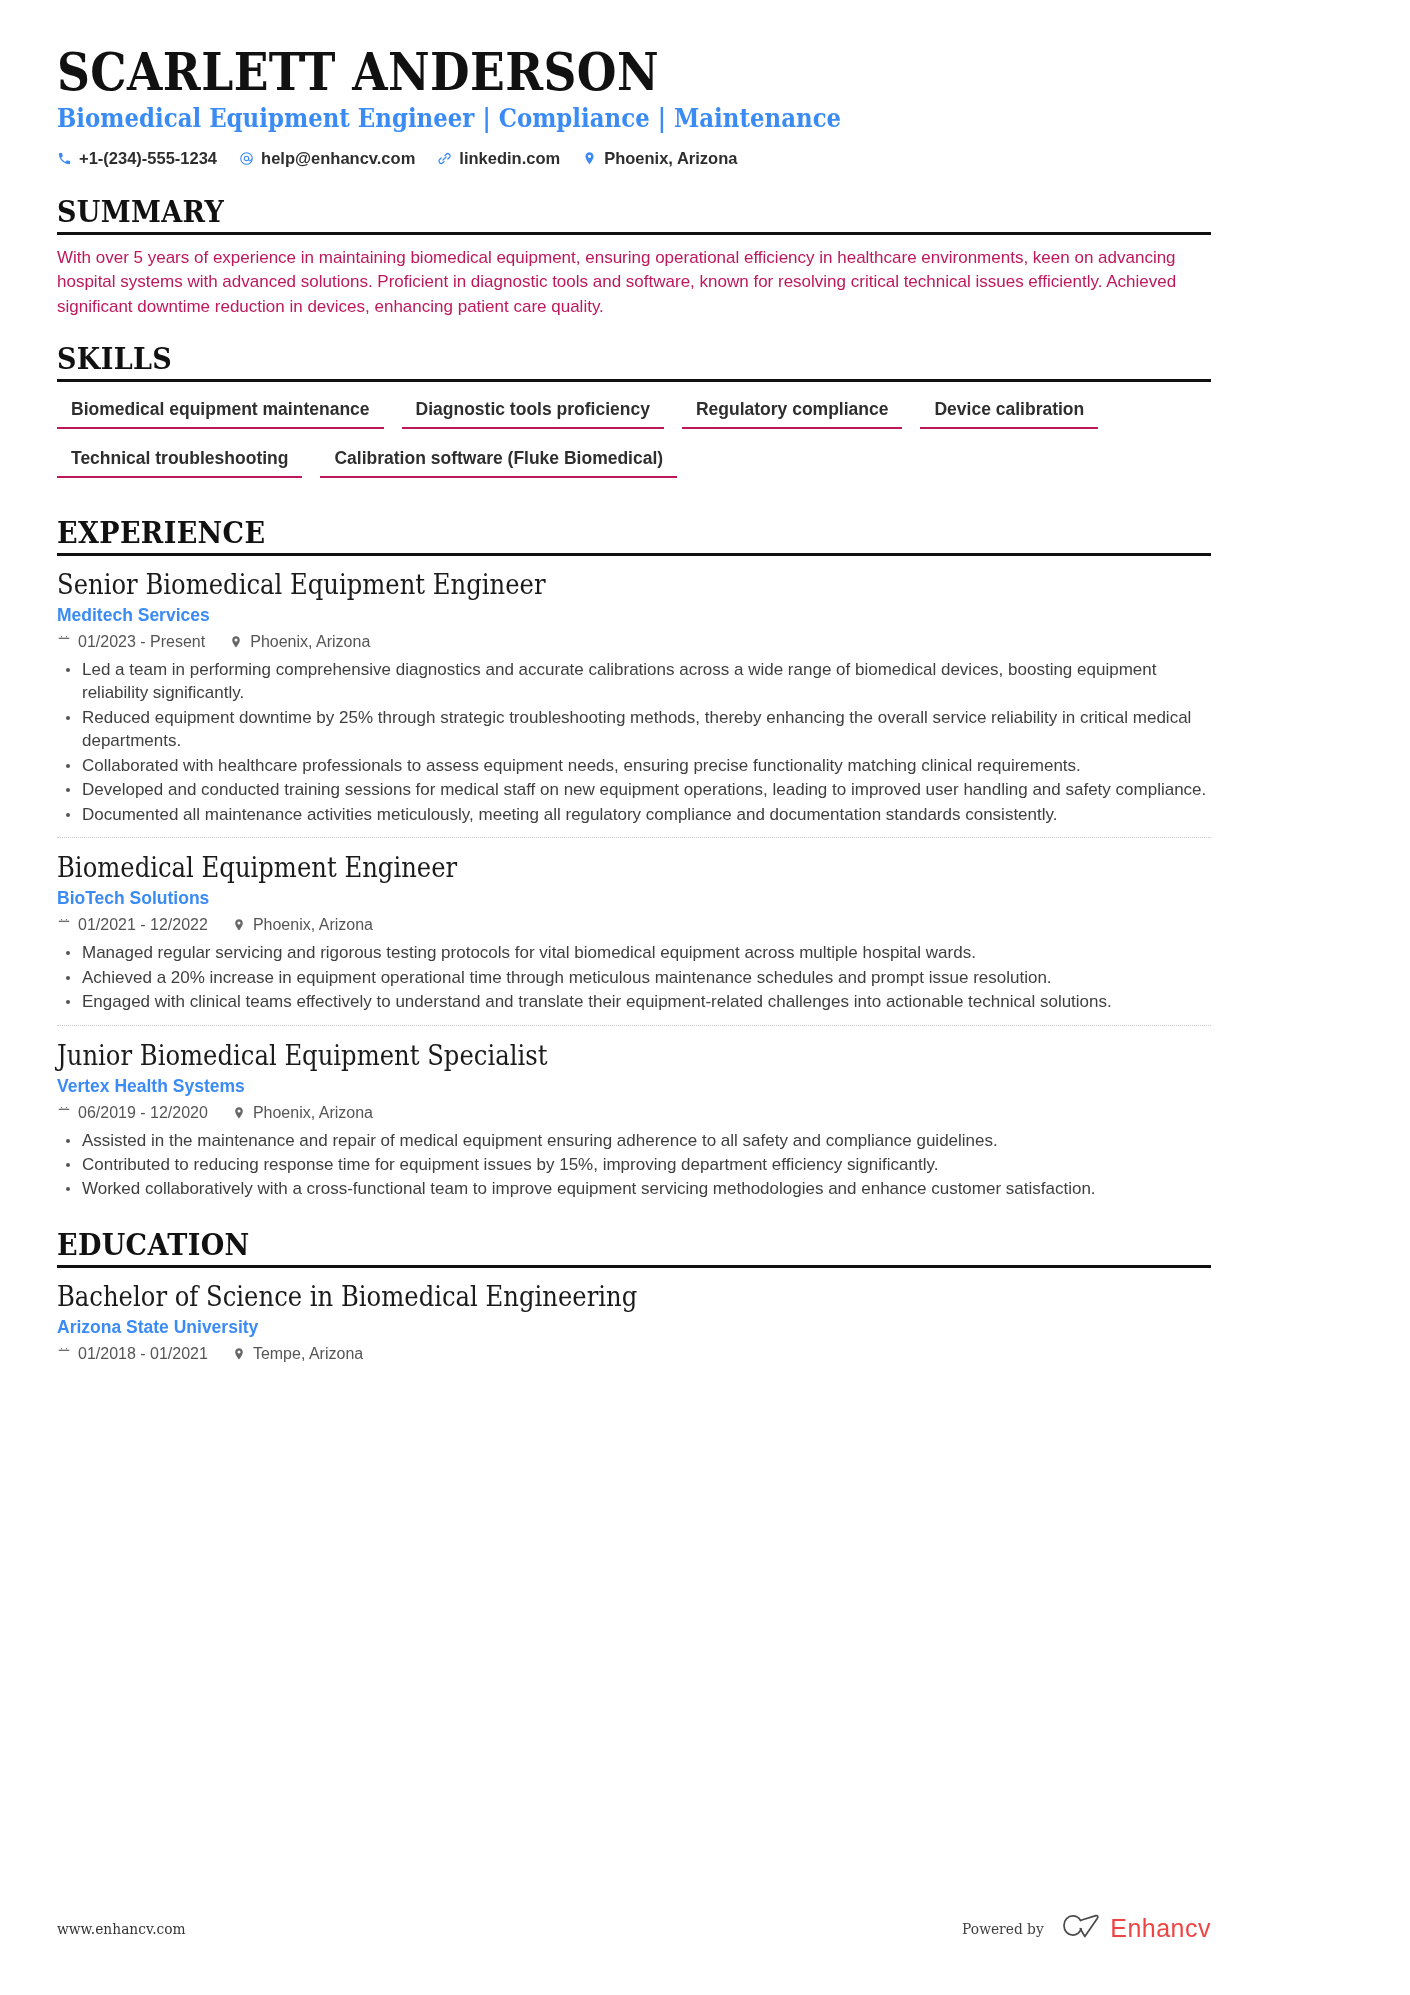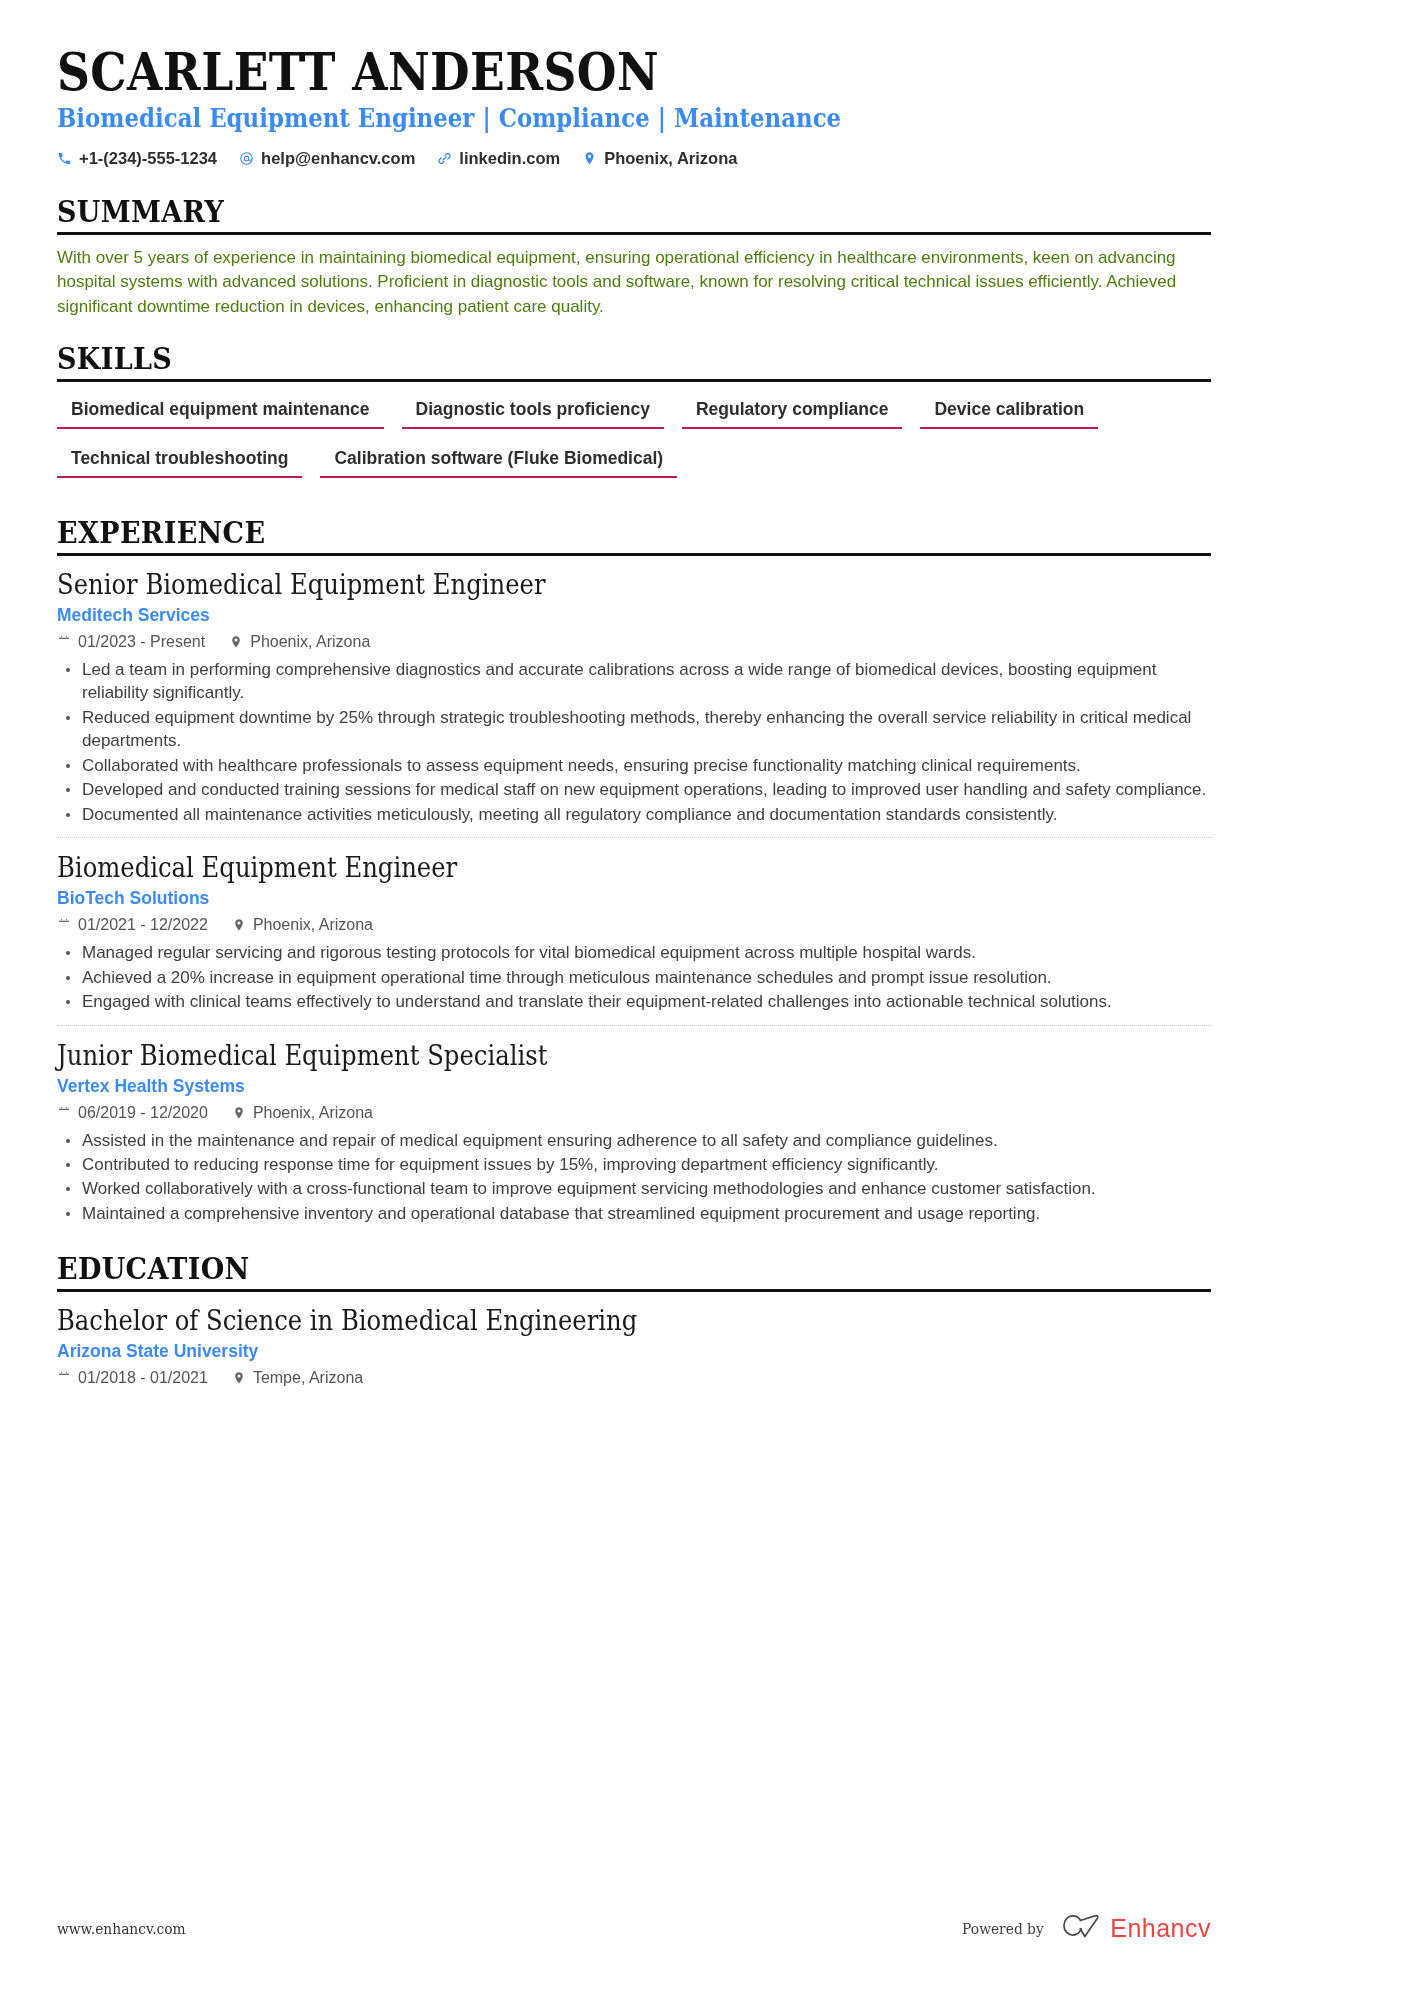--- a/index.html
+++ b/index.html
@@ -91,21 +91,21 @@
   .sec-rule {
     border: 0;
     border-top: 3px solid #111111;
     margin: 0 0 11px 0;
   }
 
   
   .summary-text {
     font-size: 17px;
     line-height: 1.43;
-    color: #4d7c0f;
+    color: #be185d;
     margin: 0 0 22px 0;
     max-width: 1305px;
   }
 
   
   .skills-wrap {
     display: flex;
     flex-wrap: wrap;
     gap: 0 18px;
     margin-bottom: 24px;
@@ -398,21 +398,20 @@
                 <path d="M12 2C8.4 2 5.5 4.9 5.5 8.5c0 4.9 6.5 13 6.5 13s6.5-8.1 6.5-13C18.5 4.9 15.6 2 12 2zm0 9a2.6 2.6 0 110-5.2A2.6 2.6 0 0112 11z"></path>
               </svg>
           </span>
           <span>Phoenix, Arizona</span>
         </div>
       </div>
       <ul class="bullets">
         <li>Assisted in the maintenance and repair of medical equipment ensuring adherence to all safety and compliance guidelines.</li>
         <li>Contributed to reducing response time for equipment issues by 15%, improving department efficiency significantly.</li>
         <li>Worked collaboratively with a cross-functional team to improve equipment servicing methodologies and enhance customer satisfaction.</li>
-        <li>Maintained a comprehensive inventory and operational database that streamlined equipment procurement and usage reporting.</li>
       </ul>
     </div>
   </div>
 
   <div class="section edu-block">
     <div><span class="sec-title">EDUCATION</span></div>
     <hr class="sec-rule">
 
     <div class="entry">
       <span class="entry-title">Bachelor of Science in Biomedical Engineering</span>

